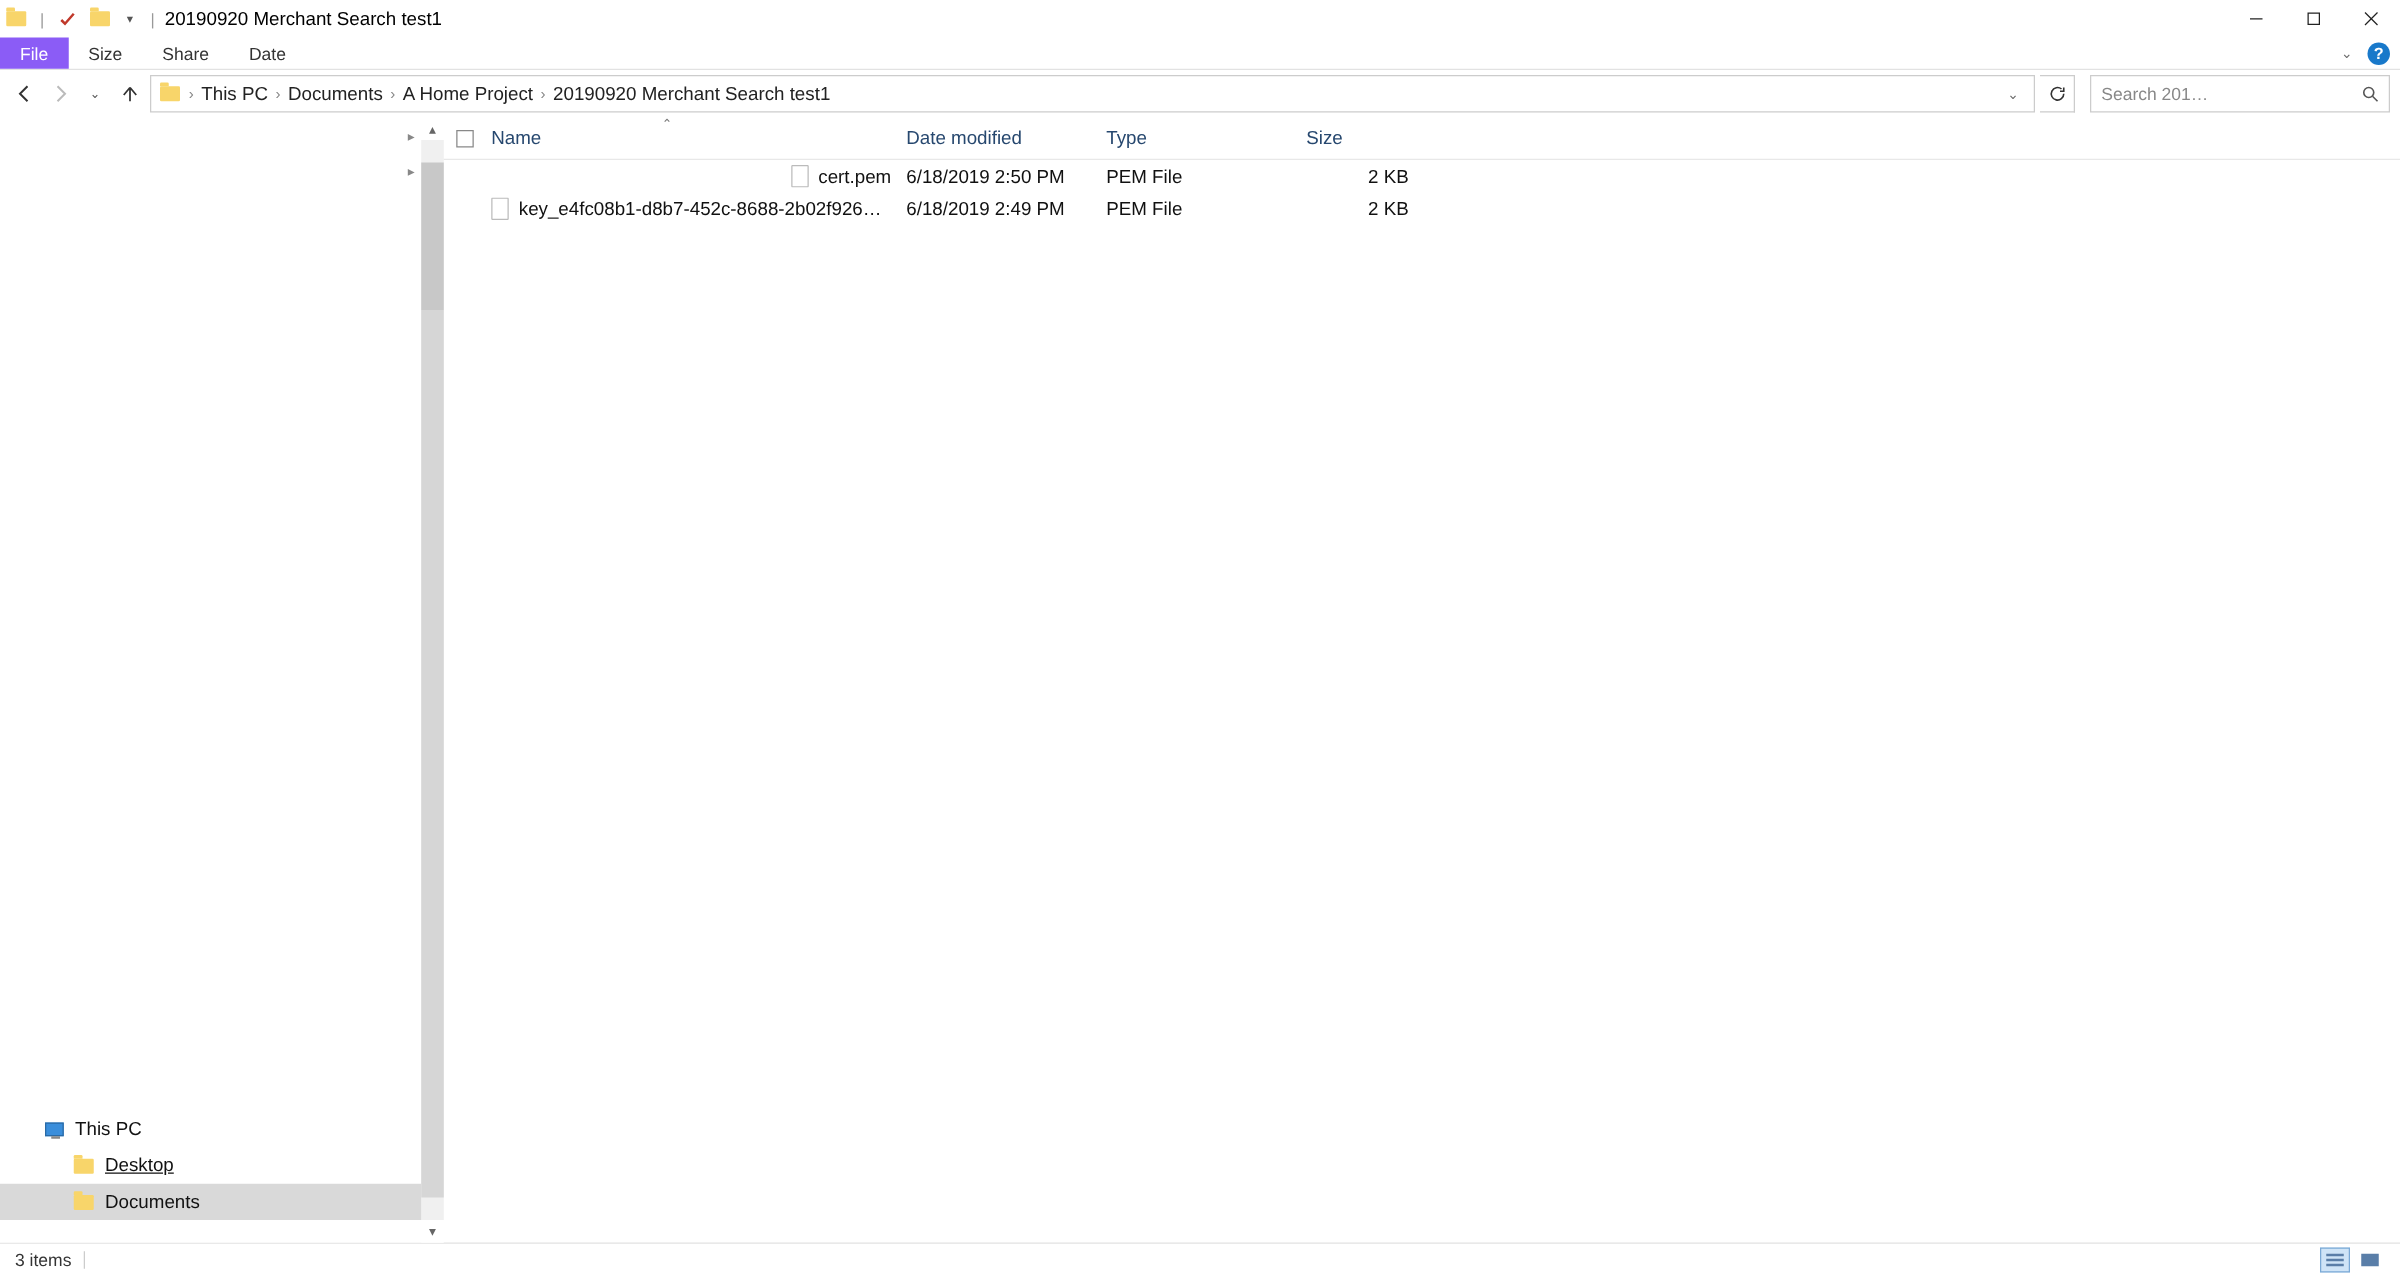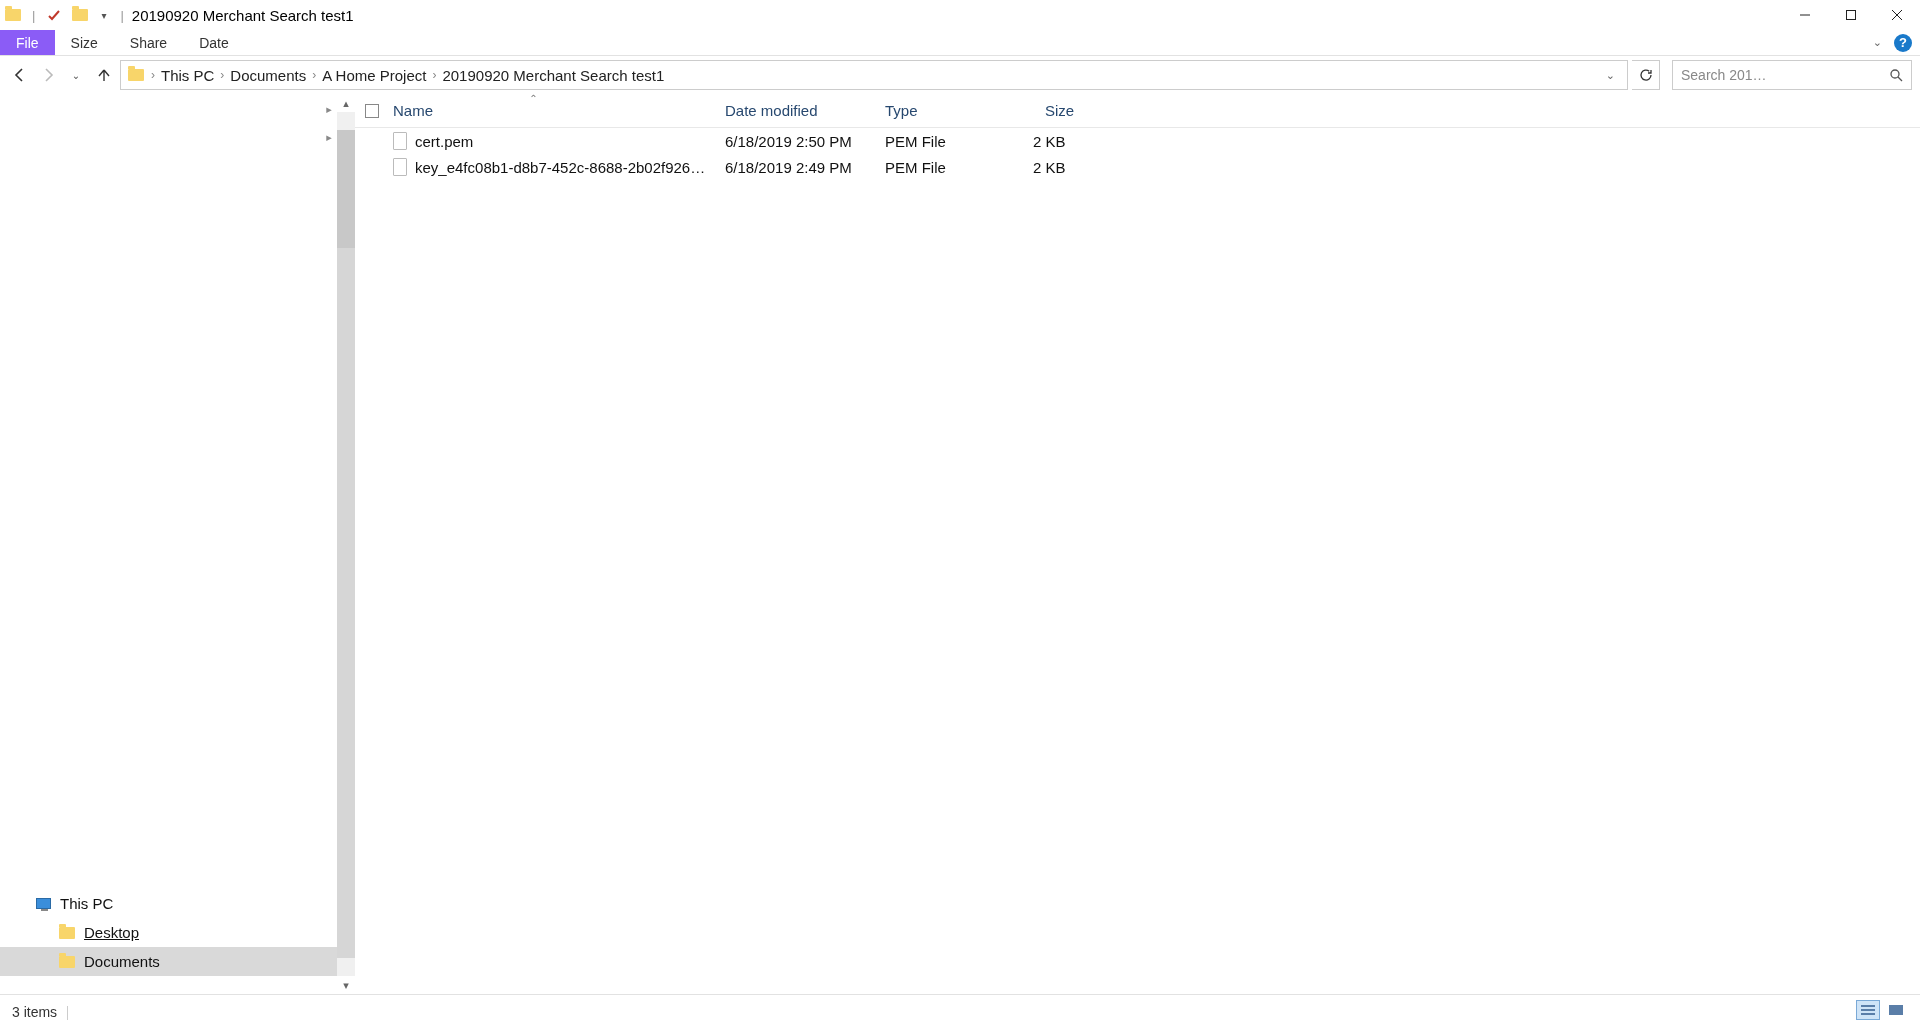--- a/index.html
+++ b/index.html
@@ -69,30 +69,30 @@
   .col { padding-left:12px; display:flex; align-items:center; height:100%; border-right:1px solid transparent;}
   .col.name { width:358px; padding-left:38px; position:relative;}
   .col.name .cb { position:absolute; left:10px; width:14px; height:14px; border:1px solid #888;}
   .col.date { width:160px;}
   .col.type { width:160px;}
   .col.size { width:106px;}
   .sort-ind { position:absolute; left:50%; top:-1px; transform:translateX(-50%); font-size:10px; color:#777;}
 
   .rows { }
   .row { height:26px; display:flex; align-items:center; font-size:15px; color:#111;}
-  .row .c-name { width:358px; padding-left:38px; display:flex; align-items:center; gap:8px; position:relative; overflow:hidden; white-space:nowrap; text-overflow:ellipsis;}
+  .row .c-name { width:358px; padding-left:38px; display:flex; align-items:center; gap:8px; position:relative; overflow:hidden; white-space:nowrap; text-overflow:ellipsis;justify-content:flex-end;}
   .row .file-ic { width:14px; height:18px; background:#fff; border:1px solid #bbb; border-radius:1px; flex-shrink:0;}
   .row .c-date { width:160px; padding-left:12px;}
   .row .c-type { width:160px; padding-left:12px;}
-  .row .c-size { width:106px; padding-right:12px; text-align:left;}
+  .row .c-size { width:106px; padding-right:12px; text-align:right;}
   .row.highlighted .c-name { outline:3px solid #1fb055; outline-offset:-3px;}
   .row .fn { overflow:hidden; text-overflow:ellipsis; white-space:nowrap;}
 
   
-  .statusbar { height:26px; border-top:1px solid #e2e2e2; display:flex; align-items:flex-end; font-size:14px; color:#333; padding:0 12px;}
+  .statusbar { height:26px; border-top:1px solid #e2e2e2; display:flex; align-items:center; font-size:14px; color:#333; padding:0 12px;}
   .statusbar .sep { width:1px; height:14px; background:#ccc; margin:0 10px;}
   .statusbar .views { margin-left:auto; display:flex; gap:4px;}
   .view-btn { width:24px; height:20px; border:1px solid transparent; display:flex; align-items:center; justify-content:center;}
   .view-btn.active { border:1px solid #7aa9d6; background:#cfe4f7;}
   .vlines { display:flex; flex-direction:column; gap:2px;}
   .vlines i { display:block; width:14px; height:2px; background:#5a7ea8;}
   .vthumb { width:14px; height:10px; background:#5a7ea8;}
 </style>
 </head>
 <body>

